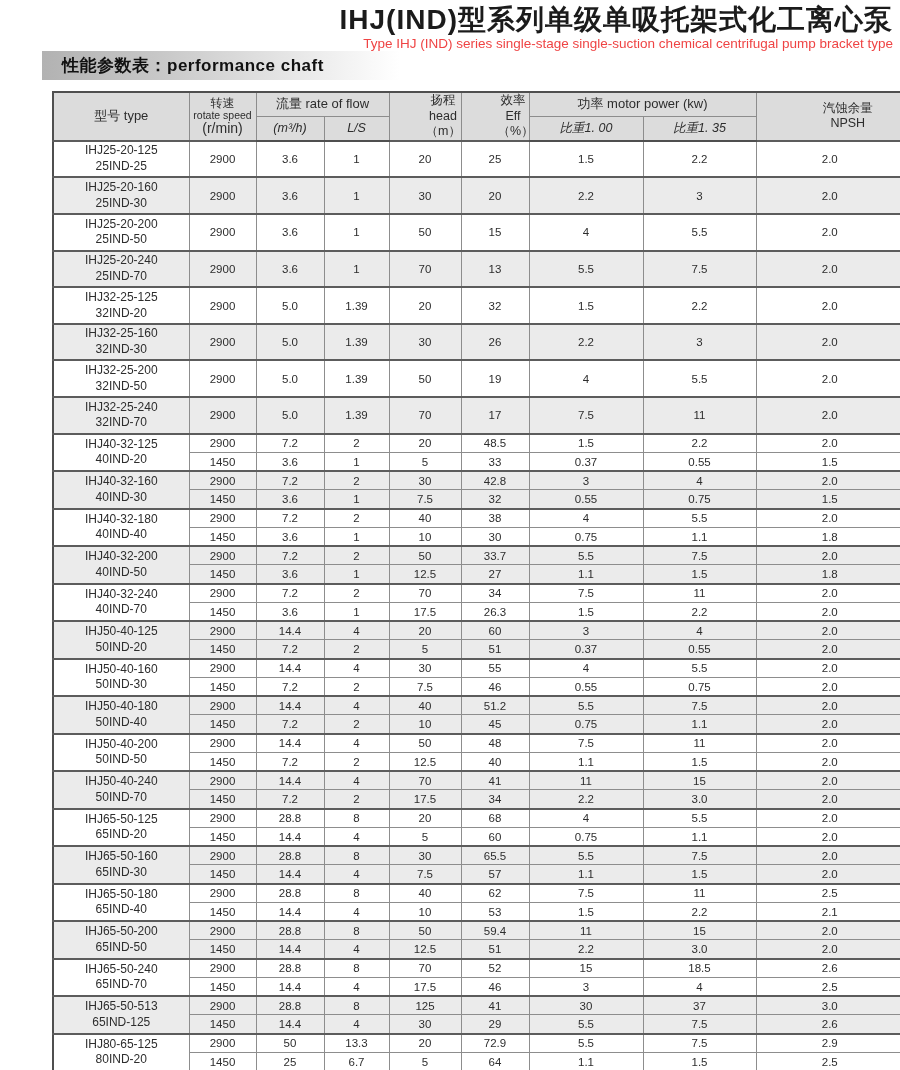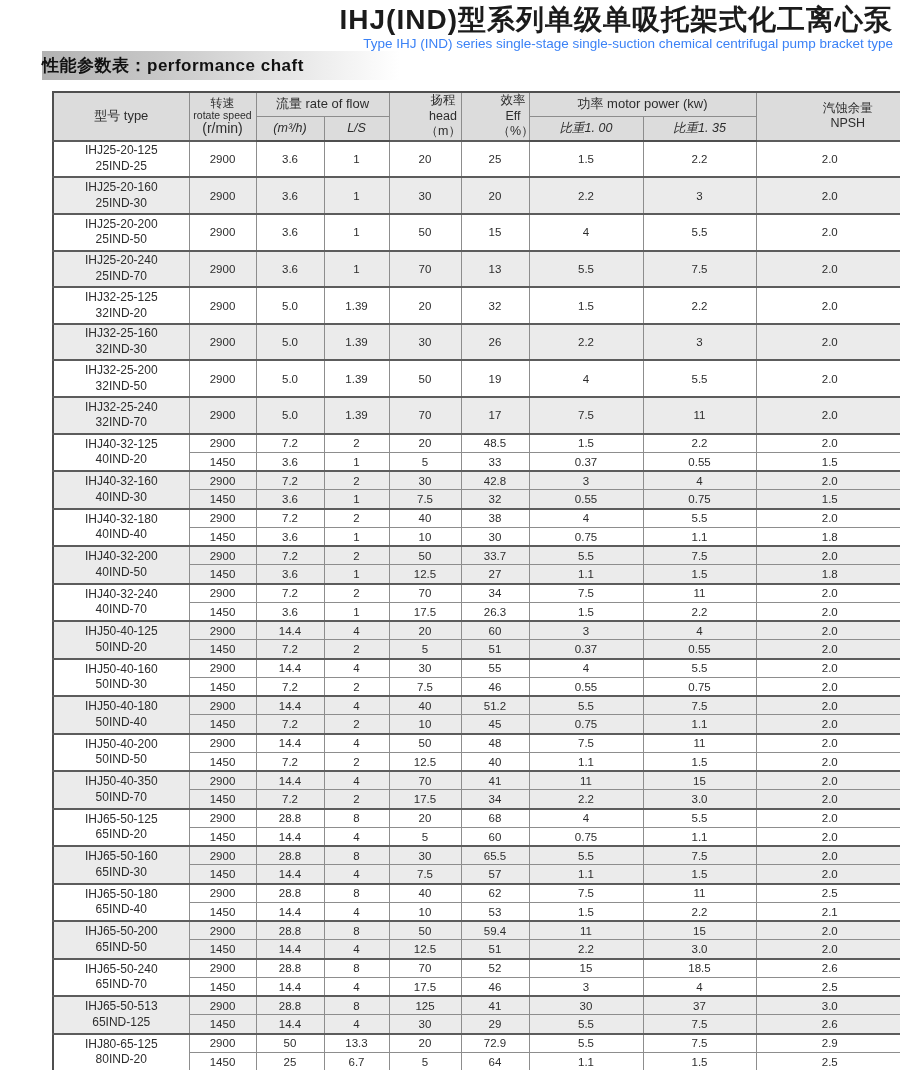--- a/index.html
+++ b/index.html
@@ -1,26 +1,26 @@
 <!DOCTYPE html>
 <html><head>
 <meta charset="utf-8">
 <style>
   html,body { margin:0; padding:0; background:#ffffff; }
   body { width:900px; height:1070px; font-family:"Liberation Sans", sans-serif; }
   .page { position:relative; width:900px; height:1070px; overflow:hidden; background:#ffffff; }
 
   .title-wrap { position:absolute; top:4px; right:7px; text-align:right; }
   .title-cn { font-size:28px; font-weight:bold; color:#1b1b1b; letter-spacing:1px; line-height:1.15; white-space:nowrap; }
-  .title-en { font-size:13.5px; color:#3b82f6; margin-top:0; white-space:nowrap; }
+  .title-en { font-size:13.5px; color:#ef4444; margin-top:0; white-space:nowrap; }
 
   .banner { position:absolute; left:42px; top:51px; width:851px; height:29px;
             background:linear-gradient(90deg,#b2b2b2 0%,#c8c8c8 14%,#e2e2e2 27%,#ffffff 42%);
             display:flex; align-items:center; }
-  .banner-text { font-size:17px; color:#111; letter-spacing:0.5px; font-weight:bold; }
+  .banner-text { font-size:17px; color:#111; padding-left:20px; letter-spacing:0.5px; font-weight:bold; }
 
   table.perf { position:absolute; left:52px; top:91px; width:851px;
                border-collapse:collapse; table-layout:fixed;
                border:2px solid #4f4f4f; }
   .perf th, .perf td { border:1px solid #8d8d8d; text-align:center; vertical-align:middle;
                        color:#2d2d2d; padding:0; overflow:hidden; }
   .perf thead th { background:#dcdcdc; font-weight:normal; }
   .perf thead tr.hrow-a { height:20px; }
   .perf thead tr.hrow-b { height:20px; }
   .perf thead tr.hrow-b th { border-bottom:2px solid #4f4f4f;font-style:italic; }
@@ -419,21 +419,21 @@
           <td>7.2</td>
           <td>2</td>
           <td>12.5</td>
           <td>40</td>
           <td>1.1</td>
           <td>1.5</td>
           <td>2.0</td>
         </tr>
         <tr class="shaded group-start ">
           <td class="type-cell" rowspan="2">
-            <div>IHJ50-40-350</div>
+            <div>IHJ50-40-240</div>
             <div>50IND-70</div>
           </td>
           <td>2900</td>
           <td>14.4</td>
           <td>4</td>
           <td>70</td>
           <td>41</td>
           <td>11</td>
           <td>15</td>
           <td>2.0</td>

